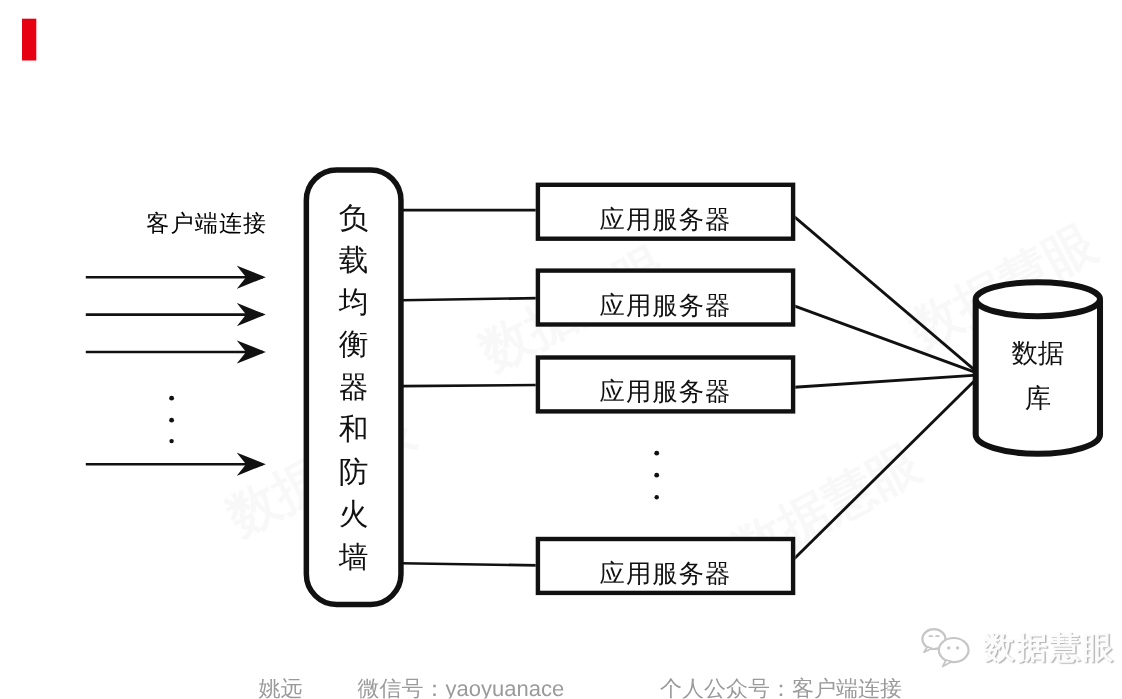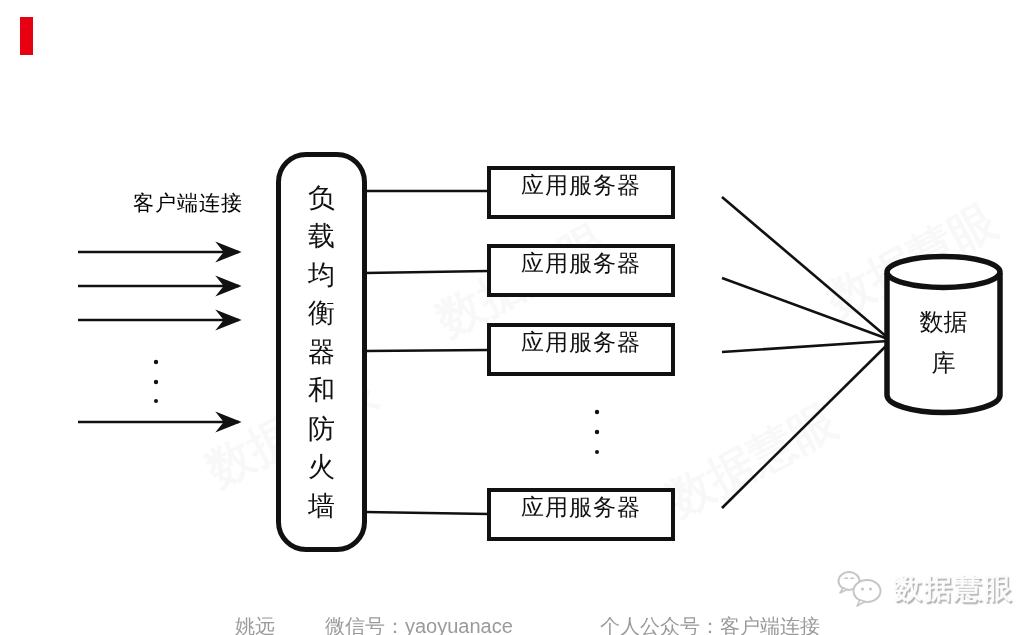--- a/index.html
+++ b/index.html
@@ -41,23 +41,23 @@
     left:276px; top:152px; width:91px; height:400px;
     border:5.5px solid #111; border-radius:30px;
     display:flex; align-items:center; justify-content:center;
   }
   .lb-label {
     width:30px; font-family:"Liberation Serif", serif;
     font-size:27px; line-height:38.5px; color:#111;
     word-break:break-all; text-align:center;
   }
   .app-box {
-    left:487px; width:188px; height:53px;
+    left:487px; width:236px; height:53px;
     border:4.5px solid #111;
-    display:flex; align-items:flex-start; justify-content:center;
+    display:flex; align-items:flex-end; justify-content:center;
   }
   .app-box span {
     font-family:"Liberation Serif", serif; font-size:23px; color:#111;
     letter-spacing:1px; white-space:nowrap;
   }
   .db-label {
     position:absolute; left:883px; top:302px; width:121px; z-index:3;
     text-align:center; font-family:"Liberation Serif", serif;
     font-size:24px; line-height:41px; color:#111; background:transparent;
   }

